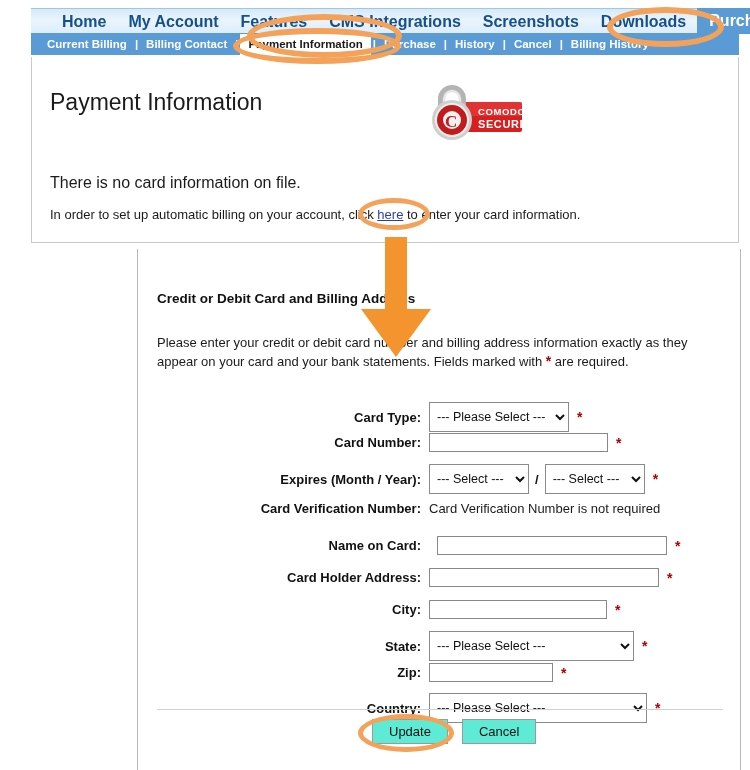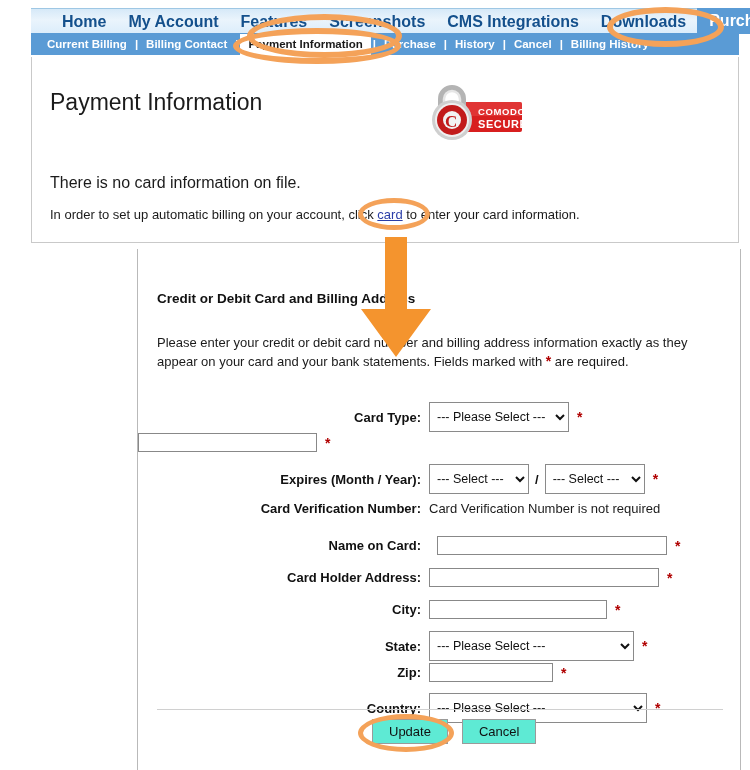--- a/index.html
+++ b/index.html
@@ -242,22 +242,22 @@
 </style>
 </head>
 <body>
 
 <div class="nav-wrap">
 
   <div class="mainnav">
     <div class="item">Home</div>
     <div class="item">My Account</div>
     <div class="item">Features</div>
+    <div class="item">CMS Integrations</div>
     <div class="item">Screenshots</div>
-    <div class="item">CMS Integrations</div>
     <div class="item">Downloads</div>
     <div class="item selected">Purchase</div>
   </div>
 
   <div class="subnav">
     <div class="sitem">Current Billing</div>
     <span class="sep">|</span>
     <div class="sitem">Billing Contact</div>
     <span class="sep">|</span>
     <div class="sitem current">Payment Information</div>
@@ -292,21 +292,21 @@
       <circle cx="28" cy="35" r="17" fill="#efefef"></circle>
       <circle cx="28" cy="35" r="15" fill="#c21b1b"></circle>
       <circle cx="28" cy="35" r="9" fill="#f2f2f2"></circle>
       <text x="21" y="42" font-family="Liberation Serif, serif" font-size="17" font-weight="bold" fill="#c21b1b">C</text>
     </svg>
   </div>
 
   <div class="para1">There is no card information on file.</div>
 
   <div class="para2">
-    <span>In order to set up automatic billing on your account, click </span><a href="#">card</a><span> to enter your card information.</span>
+    <span>In order to set up automatic billing on your account, click </span><a href="#">here</a><span> to enter your card information.</span>
   </div>
 
 </div>
 
 <div class="panel-form">
 
   <div class="form-heading">Credit or Debit Card and Billing Address</div>
 
   <div class="form-intro">
     <span>Please enter your credit or debit card number and billing address information exactly as they appear on your card and your bank statements. Fields marked with </span><span class="req-star">*</span><span> are required.</span>
@@ -316,20 +316,21 @@
     <div class="flabel">Card Type:</div>
     <div class="fctl">
       <select class="sel" style="width:140px;">
         <option>--- Please Select ---</option>
       </select>
       <span class="req-star star-after">*</span>
     </div>
   </div>
 
   <div class="frow" style="top:184px;">
+    <div class="flabel">Card Number:</div>
     <div class="fctl">
       <input class="txt" style="width: 179px;" value="">
       <span class="req-star star-after">*</span>
     </div>
   </div>
 
   <div class="frow" style="top:215px;">
     <div class="flabel">Expires (Month / Year):</div>
     <div class="fctl">
       <select class="sel" style="width:100px;">

